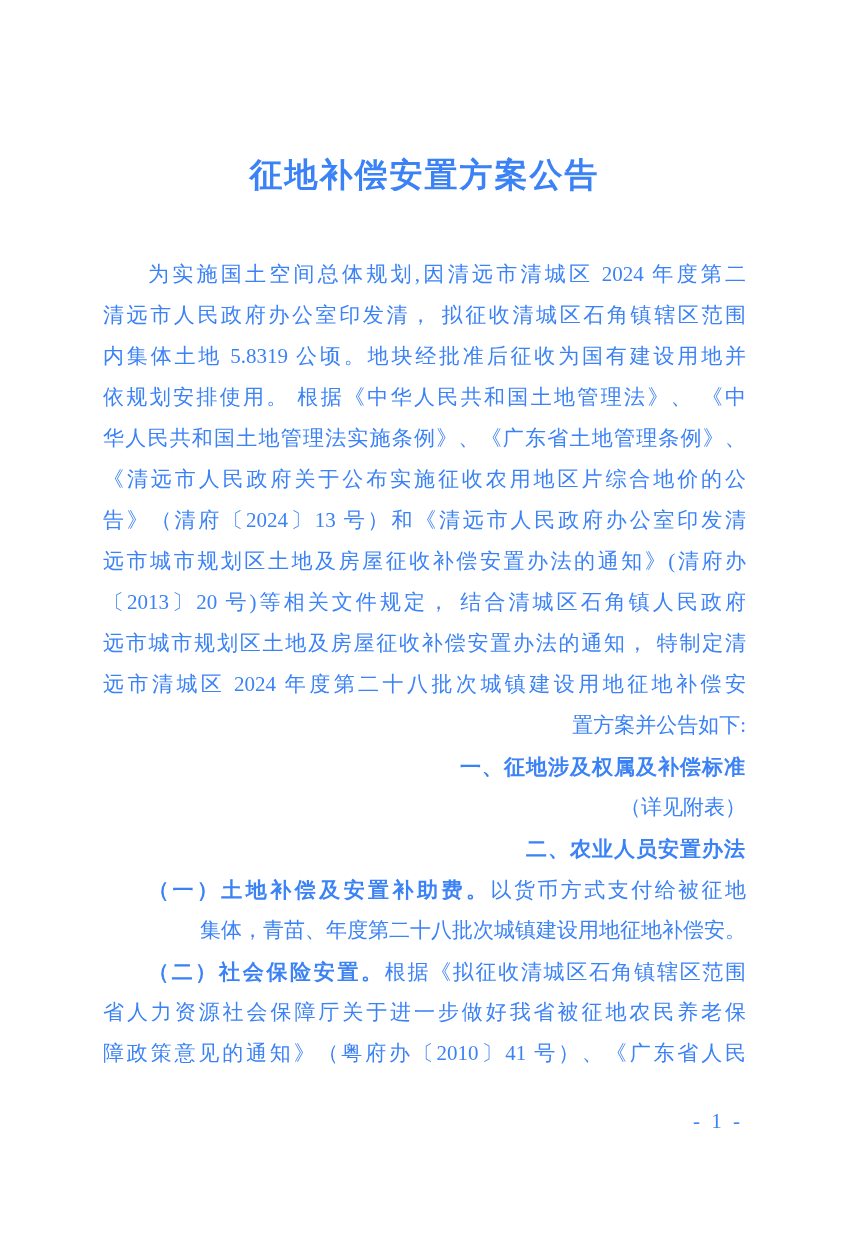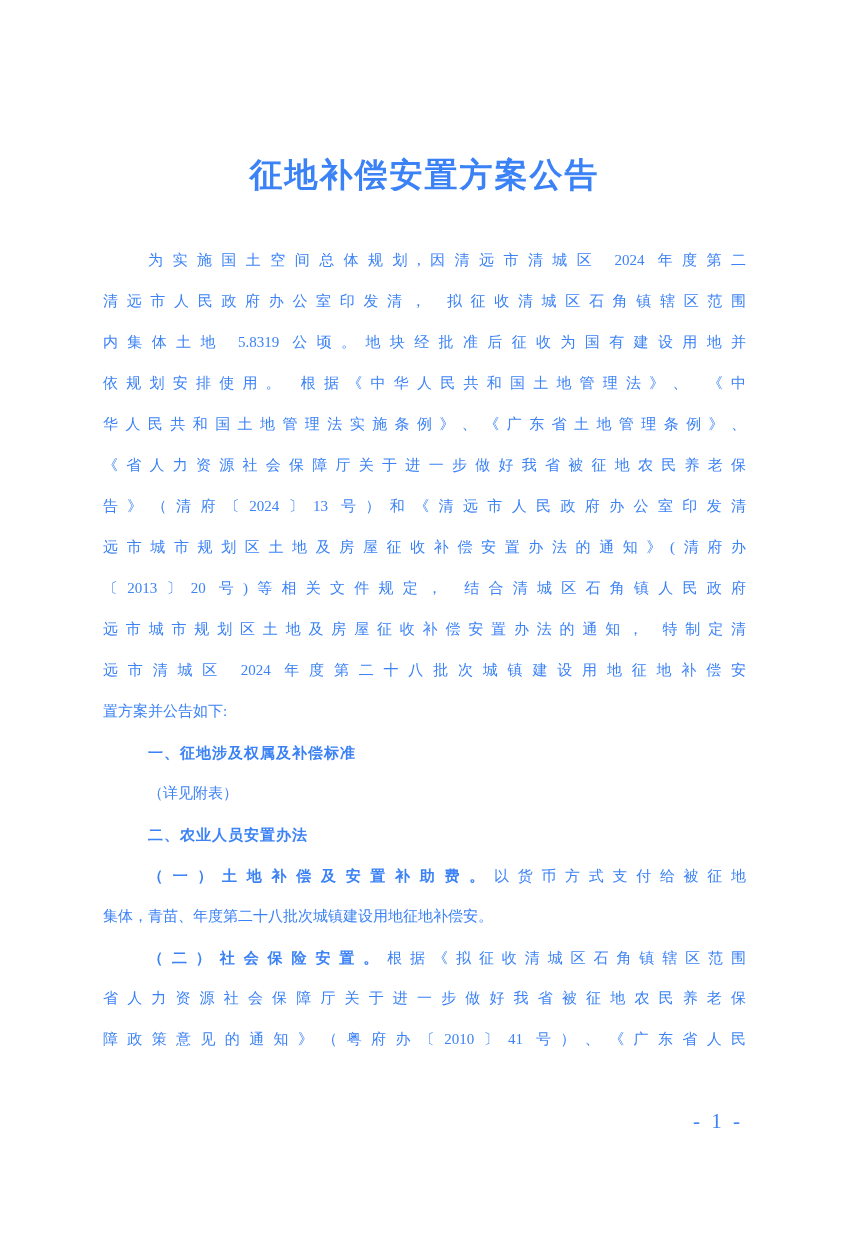--- a/index.html
+++ b/index.html
@@ -21,31 +21,31 @@
     width: 643px;
     text-align: center;
     font-size: 33px;
     line-height: 46px;
     font-weight: bold;
     letter-spacing: 2px;
     font-family: "Liberation Serif", "DejaVu Serif", serif;
   }
   .doc-body {
     position: absolute;
-    top: 240px;
+    top: 254px;
     left: 103px;
     width: 643px;
-    font-size: 15px;
+    font-size: 21px;
   }
   .line {
     display: block;
     height: 41px;
     line-height: 41px;
     white-space: nowrap;
-    text-align: left;
+    text-align: right;
   }
   .line.stretch {
     white-space: normal;
     text-align: justify;
     text-align-last: justify;
   }
   .line.indent { text-indent: 45px; }
   .seg { font-weight: normal; }
   .seg.bold {
     font-weight: bold;
@@ -67,21 +67,21 @@
 
 <div class="page">
   <h1 class="doc-title">征地补偿安置方案公告</h1>
 
   <div class="doc-body">
       <div class="line indent stretch"><span class="seg">为实施国土空间总体规划,因清远市清城区 2024 年度第二</span></div>
       <div class="line stretch"><span class="seg">清远市人民政府办公室印发清， 拟征收清城区石角镇辖区范围</span></div>
       <div class="line stretch"><span class="seg">内集体土地 5.8319 公顷。地块经批准后征收为国有建设用地并</span></div>
       <div class="line stretch"><span class="seg">依规划安排使用。 根据《中华人民共和国土地管理法》、 《中</span></div>
       <div class="line stretch"><span class="seg">华人民共和国土地管理法实施条例》、《广东省土地管理条例》、</span></div>
-      <div class="line stretch"><span class="seg">《省人力资源社会保障厅关于进一步做好我省被征地农民养老保</span></div>
+      <div class="line stretch"><span class="seg">《清远市人民政府关于公布实施征收农用地区片综合地价的公</span></div>
       <div class="line stretch"><span class="seg">告》（清府〔2024〕13 号）和《清远市人民政府办公室印发清</span></div>
       <div class="line stretch"><span class="seg">远市城市规划区土地及房屋征收补偿安置办法的通知》(清府办</span></div>
       <div class="line stretch"><span class="seg">〔2013〕20 号)等相关文件规定， 结合清城区石角镇人民政府</span></div>
       <div class="line stretch"><span class="seg">远市城市规划区土地及房屋征收补偿安置办法的通知， 特制定清</span></div>
       <div class="line stretch"><span class="seg">远市清城区 2024 年度第二十八批次城镇建设用地征地补偿安</span></div>
       <div class="line"><span class="seg">置方案并公告如下:</span></div>
       <div class="line indent"><span class="seg bold">一、征地涉及权属及补偿标准</span></div>
       <div class="line indent"><span class="seg">（详见附表）</span></div>
       <div class="line indent"><span class="seg bold">二、农业人员安置办法</span></div>
       <div class="line indent stretch"><span class="seg bold">（一）土地补偿及安置补助费。</span><span class="seg">以货币方式支付给被征地</span></div>

